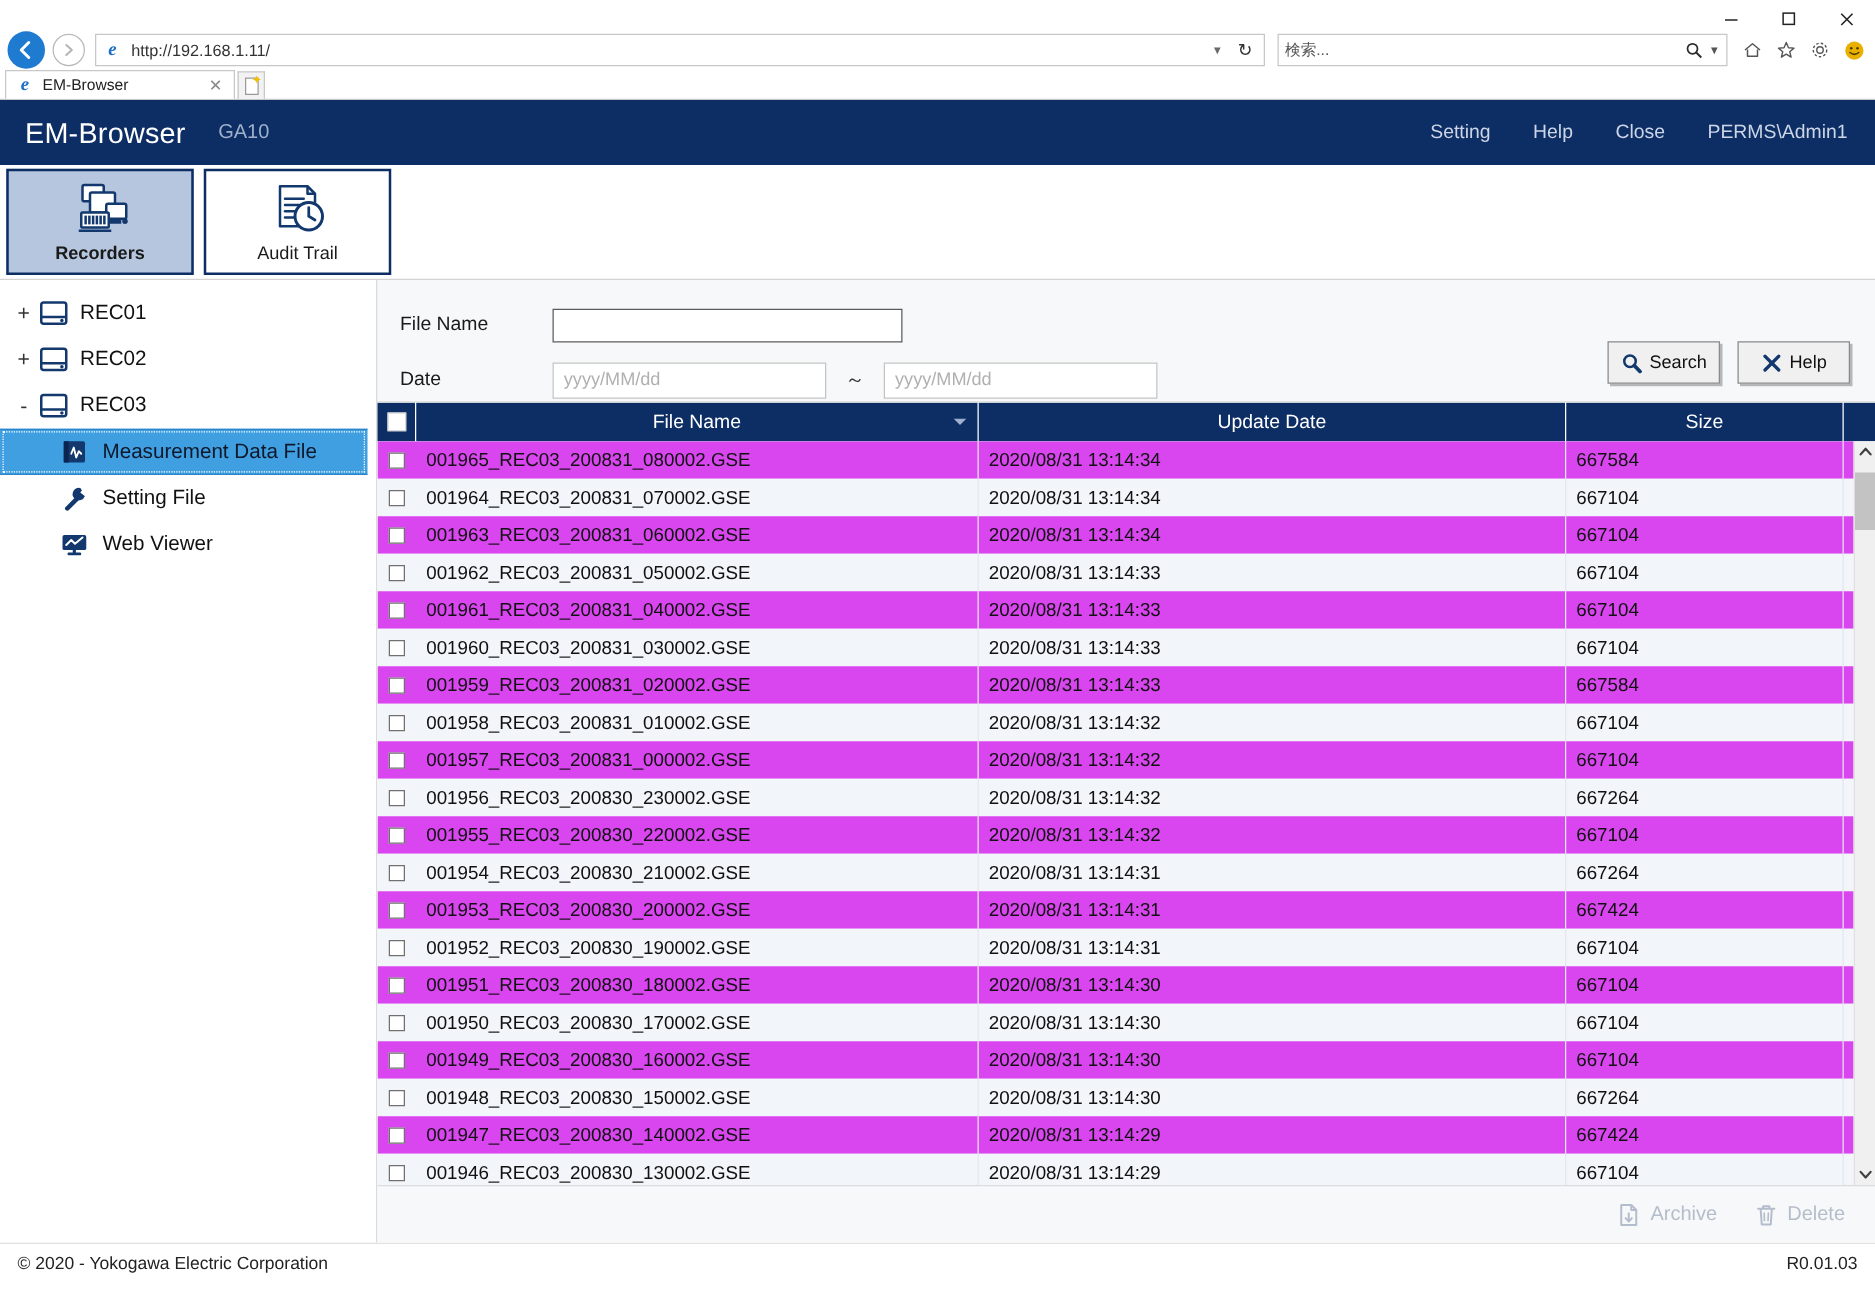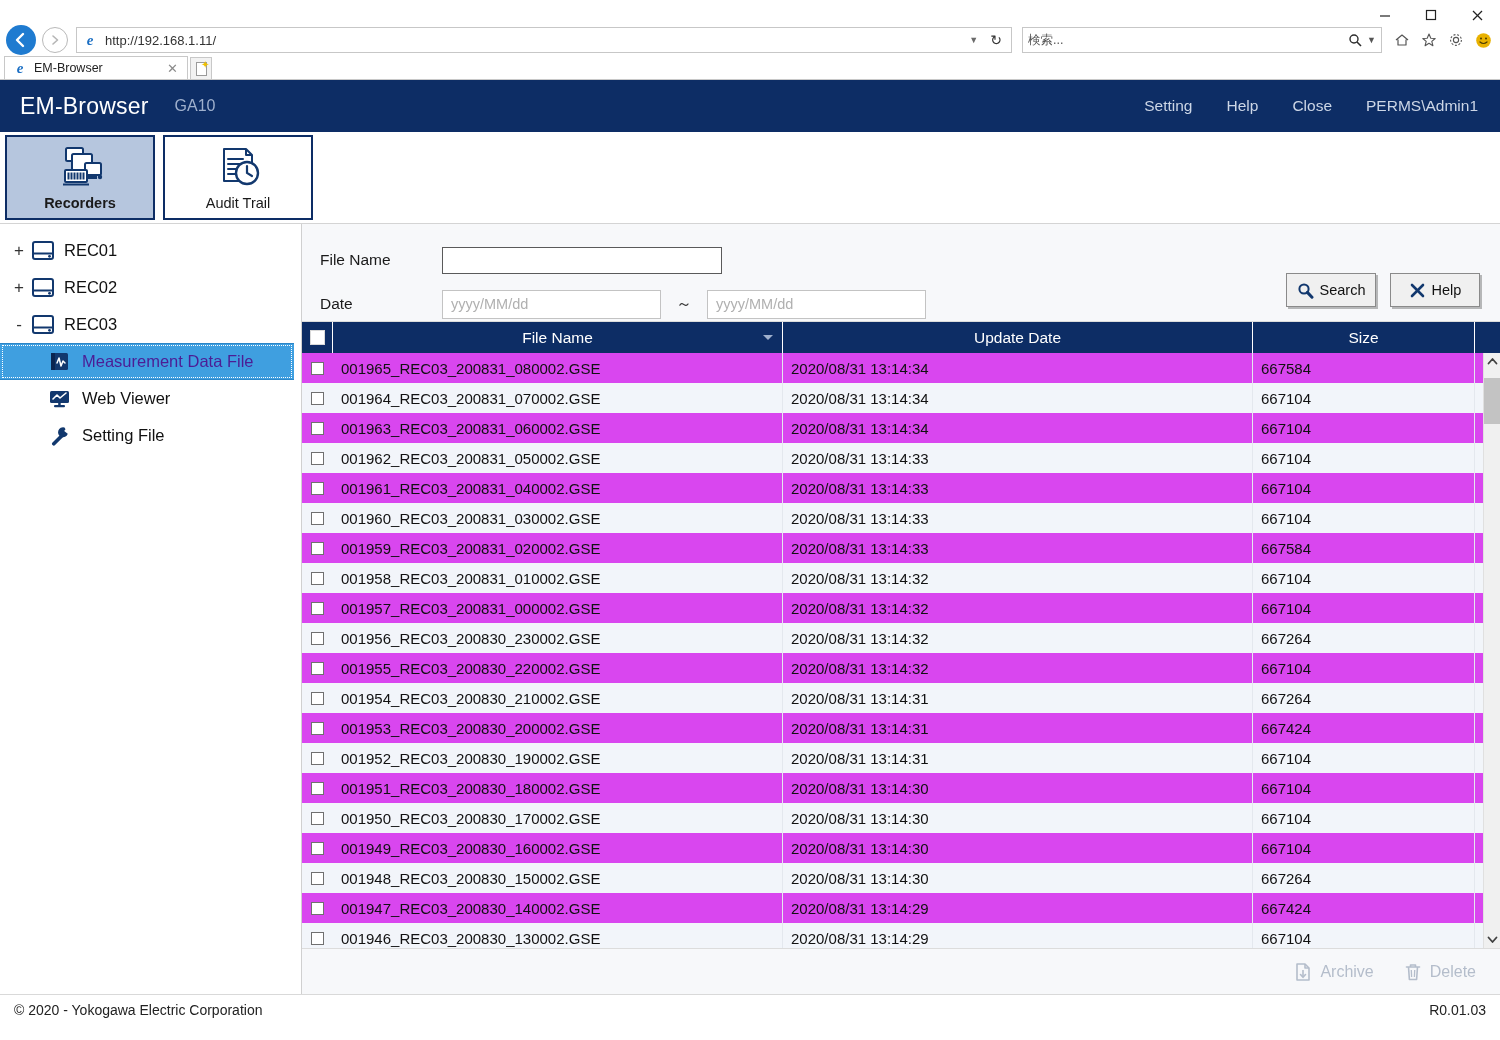--- a/index.html
+++ b/index.html
@@ -145,21 +145,21 @@
     flex: 0 0 auto;
   }
   .node-icon { width: 30px; display: flex; align-items: center; justify-content: center; flex: 0 0 auto; }
   .node-label { padding-left: 6px; }
   .tree-child {
     height: 37px; display: flex; align-items: center;
     padding-left: 44px; font-size: 16.5px; color: #111;
   }
   .tree-child.selected {
     background: #3f9fe0;
-    color: #4c1d95;
+    color: #0f172a;
     outline: 1px dotted #ffffff;
     outline-offset: -3px;
     width: 294px;
     border-top: 1px solid #2b85c8;
     border-bottom: 1px solid #2b85c8;
   }
   .child-label { padding-left: 8px; }
 
   
   #main { flex: 1 1 auto; display: flex; flex-direction: column; min-width: 0; }
@@ -462,37 +462,37 @@
             <rect x="3" y="2" width="4" height="17" fill="#0b2550"></rect>
             <path d="M9 12 L11 7 L13 15 L15 10 L17 12" fill="none" stroke="#ffffff" stroke-width="1.5" stroke-linejoin="round" stroke-linecap="round"></path>
           </svg>
       </span>
       <span class="child-label">Measurement Data File</span>
     </div>
 
     <div class="tree-child">
       <span class="node-icon">
         <svg width="23" height="21" viewBox="0 0 23 21">
+            <path d="M16.5 2.5 a5 5 0 1 0 3.2 6.6 L20 9 l-3.8-3.1 1.3-1.6 z" fill="#12386e"></path>
+            <path d="M13.8 8.2 L4.5 17.5 a1.8 1.8 0 0 0 2.6 2.5 L16.4 10.8 Z" fill="#12386e"></path>
+          </svg>
+      </span>
+      <span class="child-label">Setting File</span>
+    </div>
+
+    <div class="tree-child">
+      <span class="node-icon">
+        <svg width="23" height="21" viewBox="0 0 23 21">
             <rect x="2" y="3" width="19" height="12" rx="1.5" fill="#12386e"></rect>
             <path d="M5 11 L9 7 L12 10 L18 5" fill="none" stroke="#ffffff" stroke-width="1.6" stroke-linejoin="round" stroke-linecap="round"></path>
             <rect x="6" y="17" width="11" height="2.2" rx="1" fill="#12386e"></rect>
             <rect x="10.2" y="15" width="2.5" height="2.5" fill="#12386e"></rect>
           </svg>
       </span>
       <span class="child-label">Web Viewer</span>
-    </div>
-
-    <div class="tree-child">
-      <span class="node-icon">
-        <svg width="23" height="21" viewBox="0 0 23 21">
-            <path d="M16.5 2.5 a5 5 0 1 0 3.2 6.6 L20 9 l-3.8-3.1 1.3-1.6 z" fill="#12386e"></path>
-            <path d="M13.8 8.2 L4.5 17.5 a1.8 1.8 0 0 0 2.6 2.5 L16.4 10.8 Z" fill="#12386e"></path>
-          </svg>
-      </span>
-      <span class="child-label">Setting File</span>
     </div>
   </div>
 
   <div id="main">
 
     <div id="search-panel">
       <div class="form-row">
         <span class="form-label">File Name</span>
         <input class="fname-input" type="text" value="" style="">
       </div>

